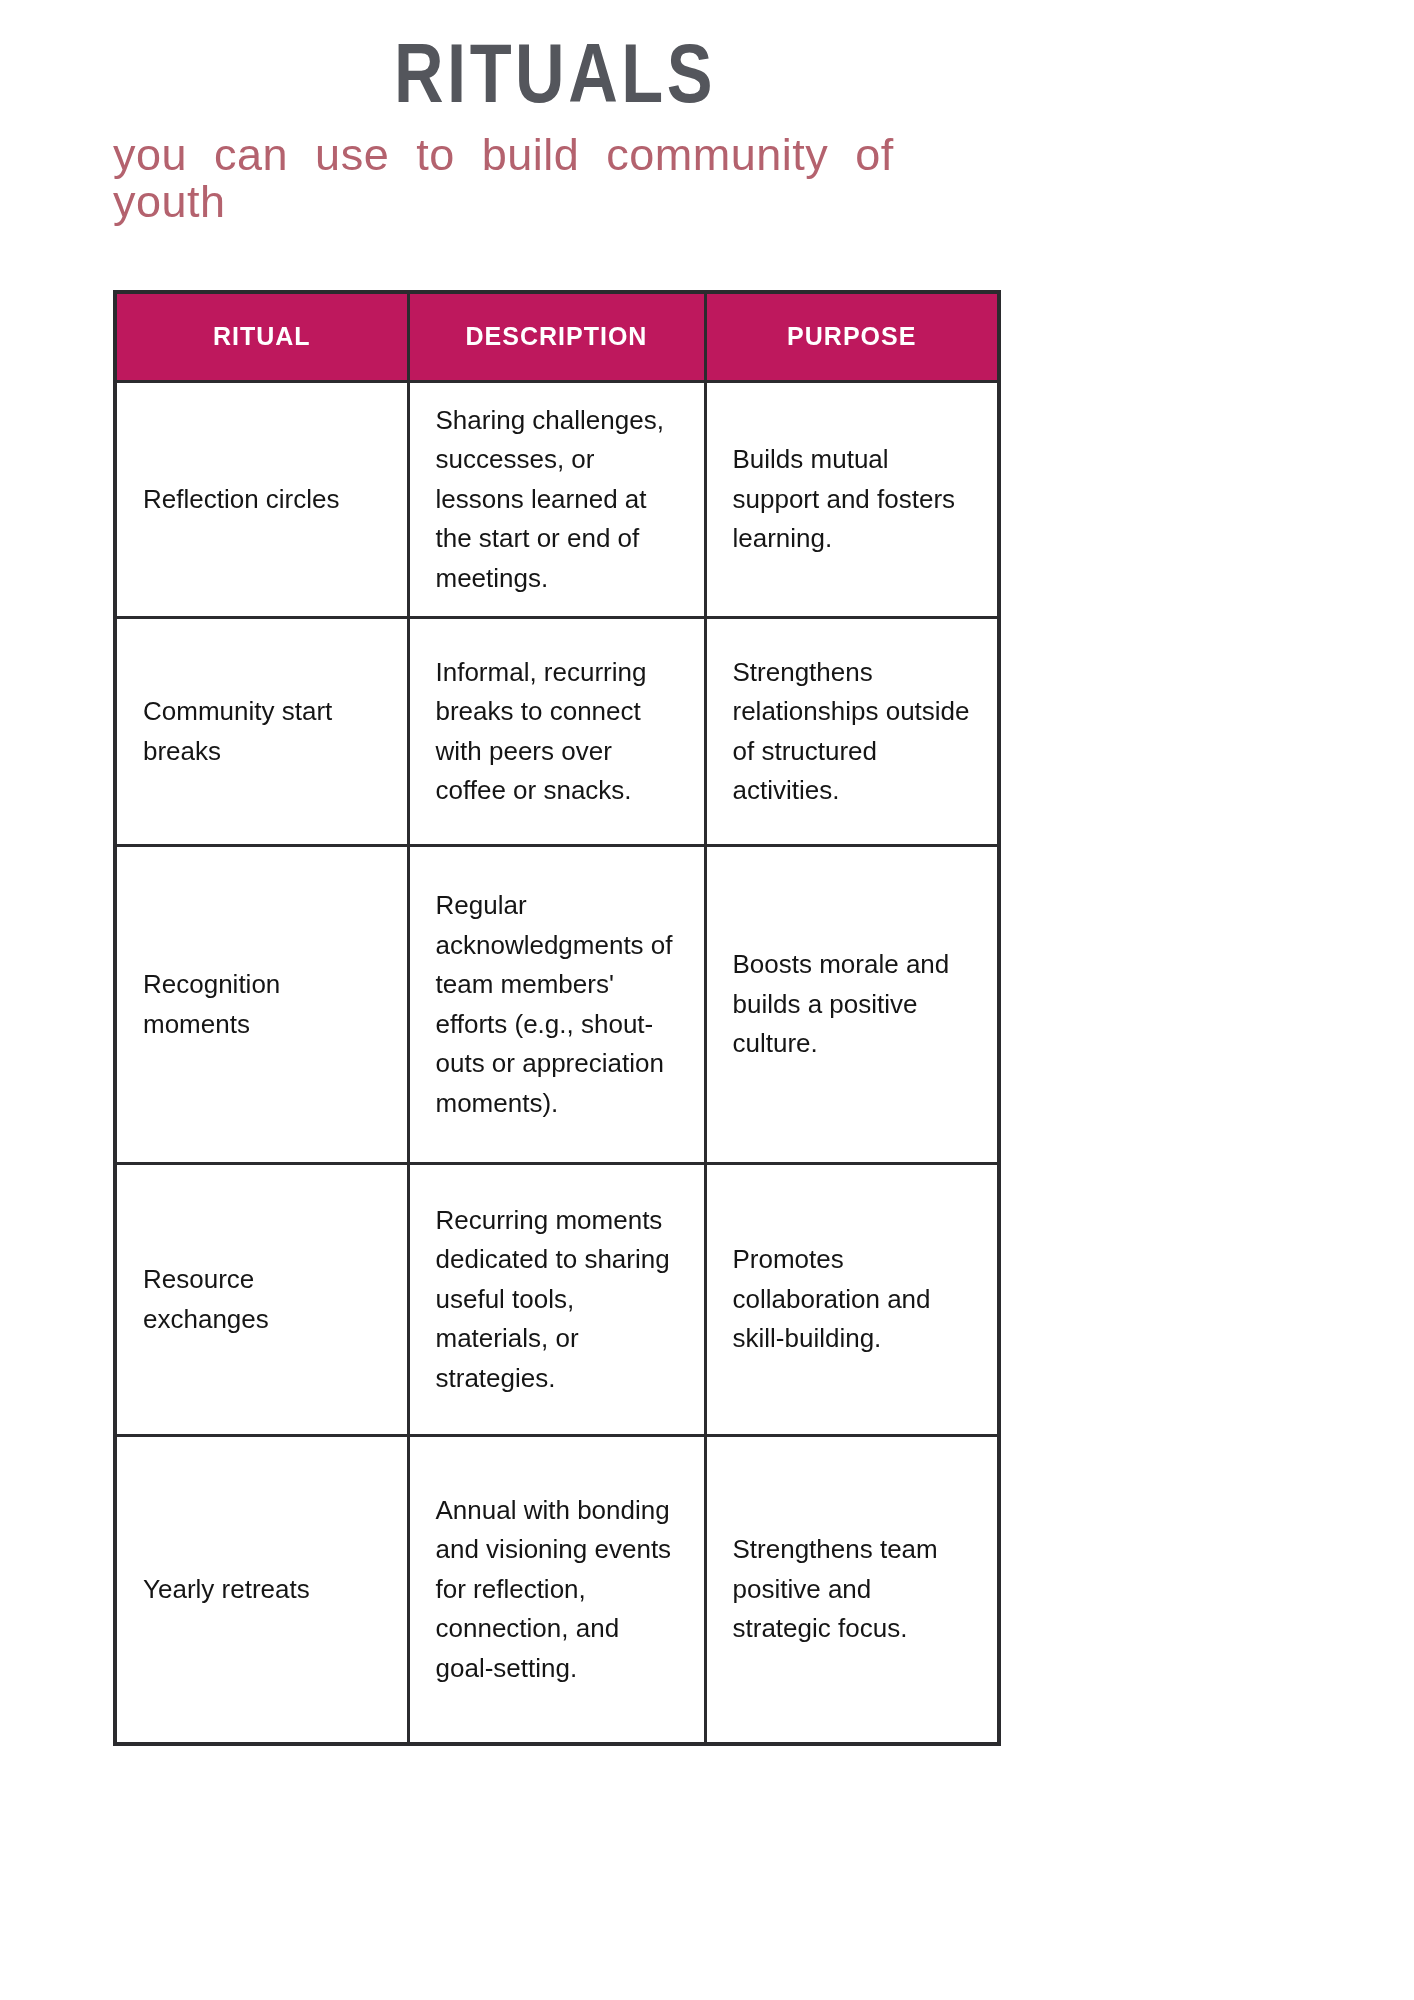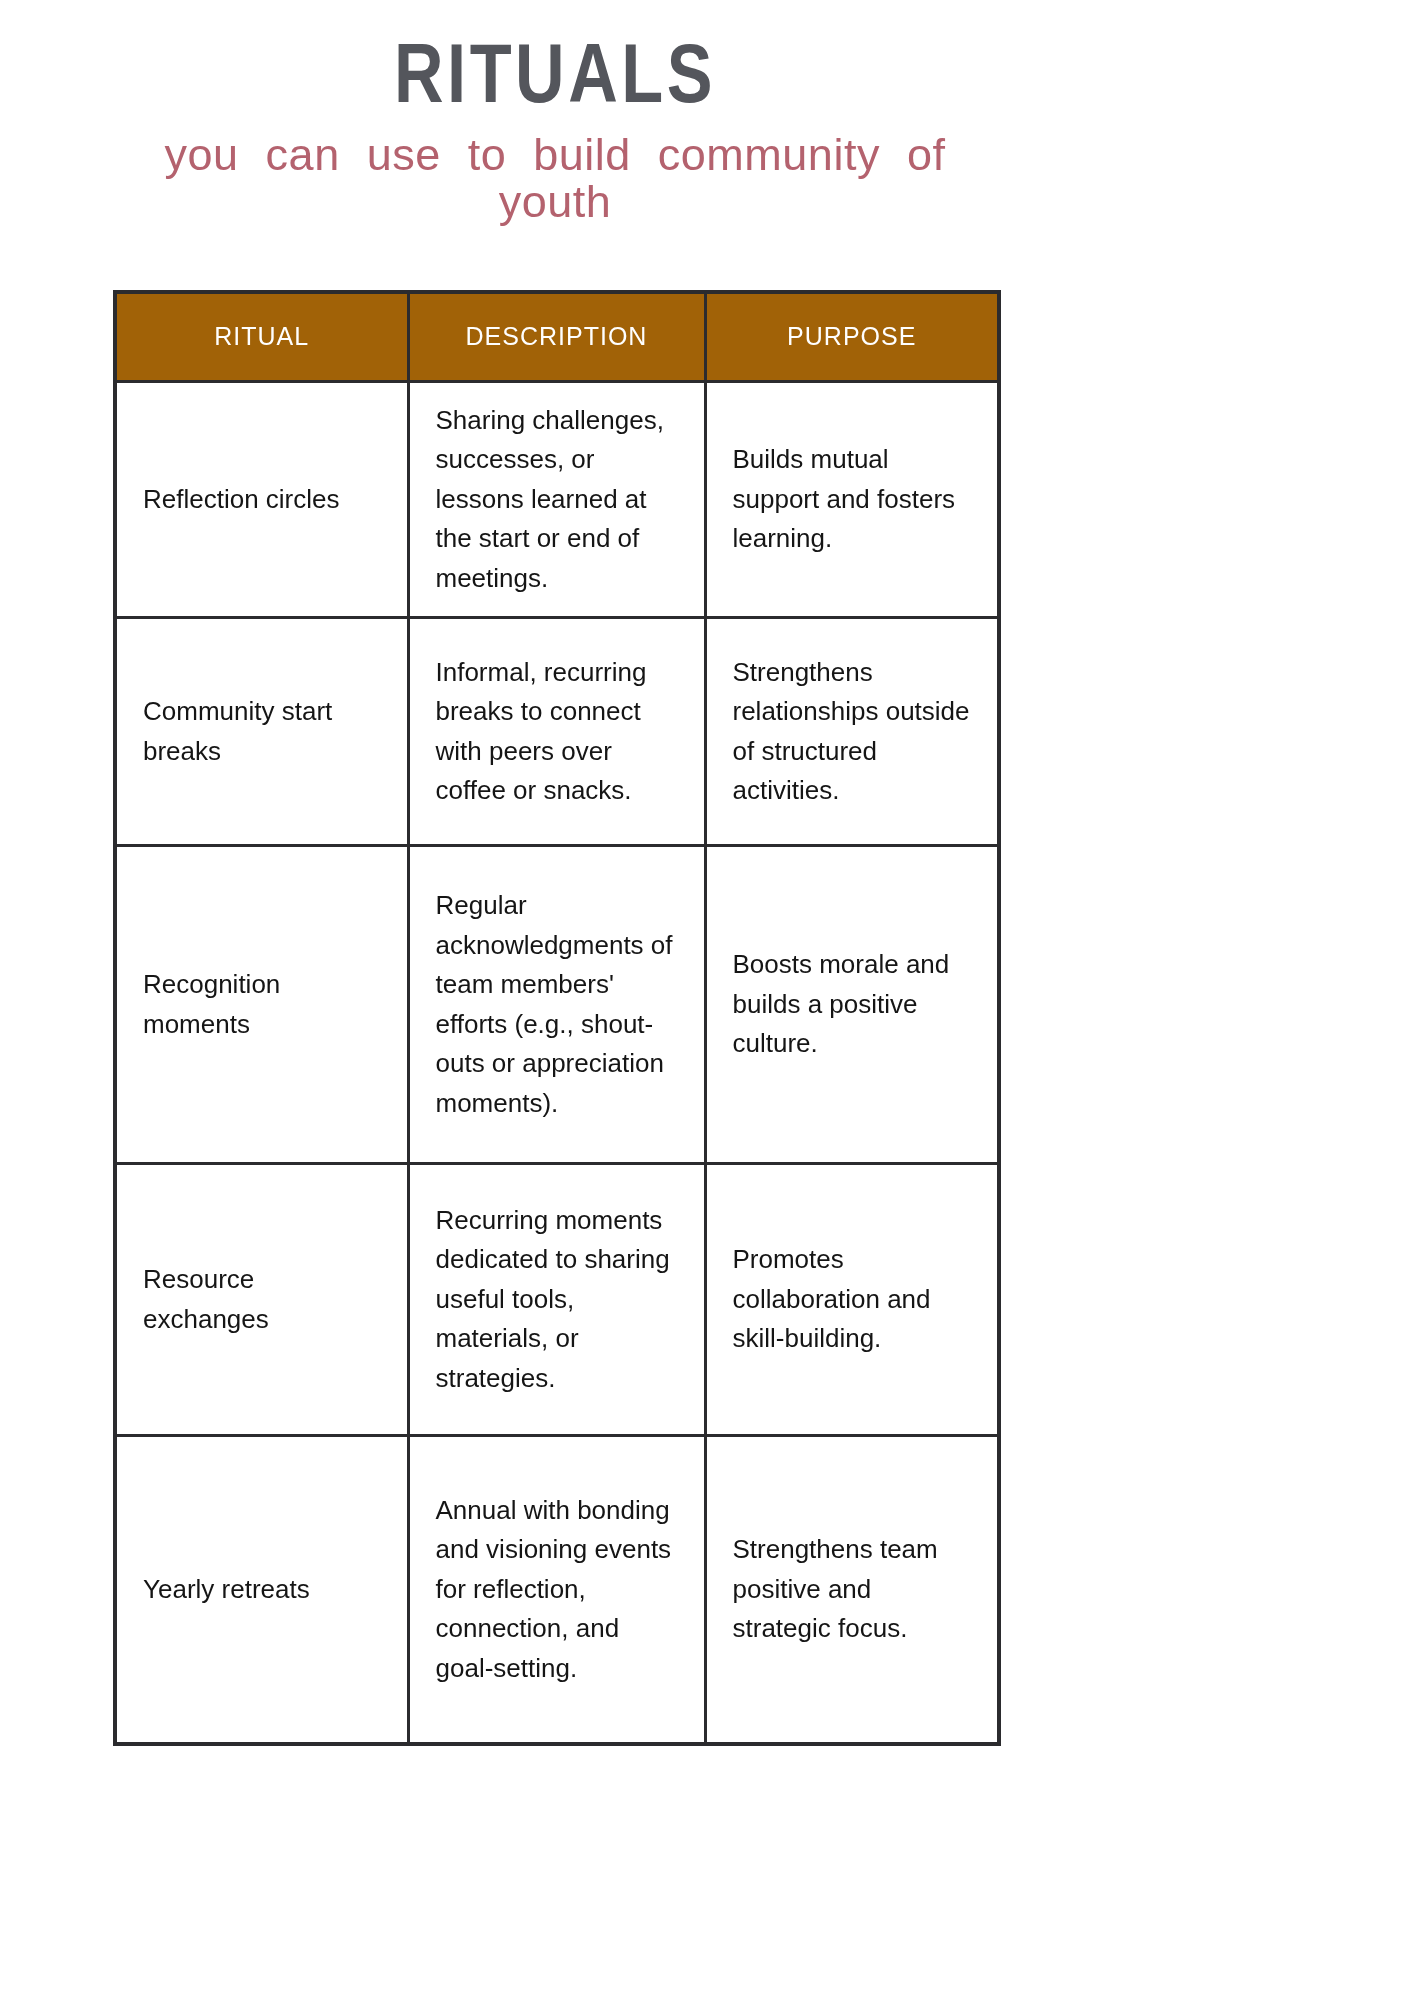--- a/index.html
+++ b/index.html
@@ -29,45 +29,44 @@
     letter-spacing:4px;
   }
   .title .squeeze {
     display:inline-block;
     transform:scaleX(0.88) scaleY(1.08);
     transform-origin:center;
   }
 
   .subtitle {
     margin-top:20px;
-    text-align:center;
     color:#b4626e;
     font-size:45px;
     line-height:1.04;
     font-weight:500;
     word-spacing:14px;
     letter-spacing:0.5px;
   }
 
   table.rituals {
     margin-top:64px;
     width:884px;
     table-layout:fixed;
     border-collapse:collapse;
     border:4px solid #2b2b2e;
   }
   table.rituals col.c1 { width:293px; }
   table.rituals col.c2 { width:297px; }
   table.rituals col.c3 { width:294px; }
 
   table.rituals th {
-    background:#a16207;
+    background:#be185d;
     color:#ffffff;
     font-size:25px;
-    font-weight:normal;
+    font-weight:bold;
     letter-spacing:1px;
     height:84px;
     border:3px solid #2b2b2e;
     text-align:center;
     vertical-align:middle;
   }
 
   table.rituals td {
     border:3px solid #2b2b2e;
     background:#ffffff;

